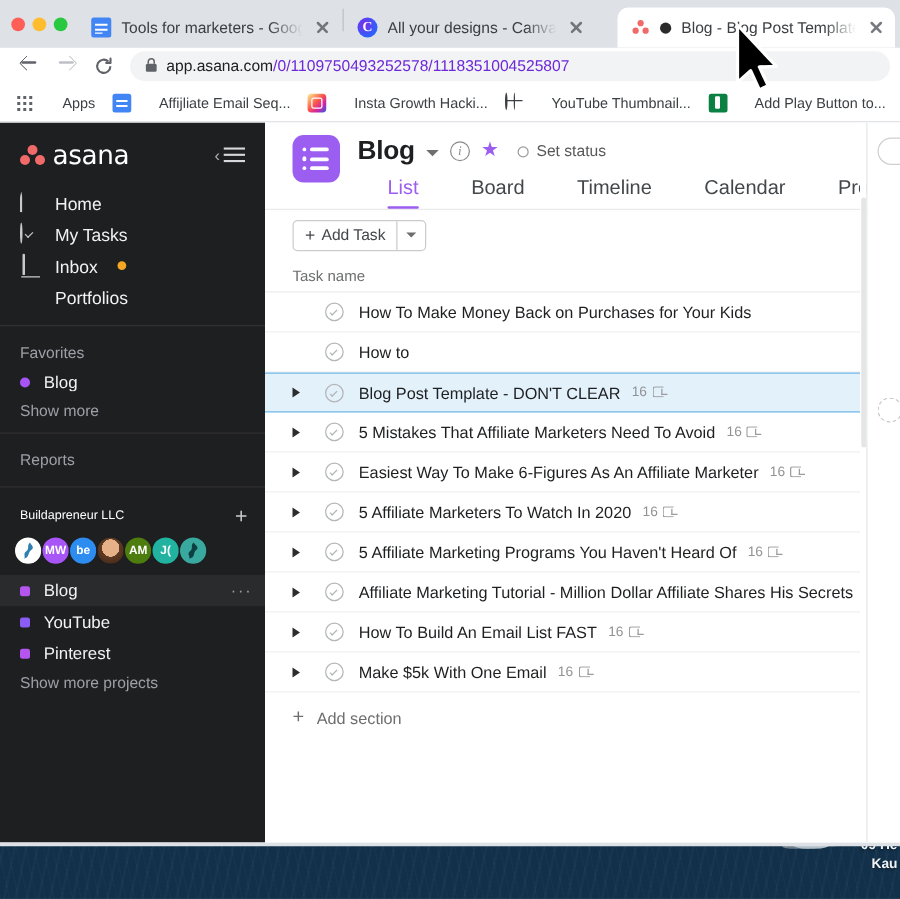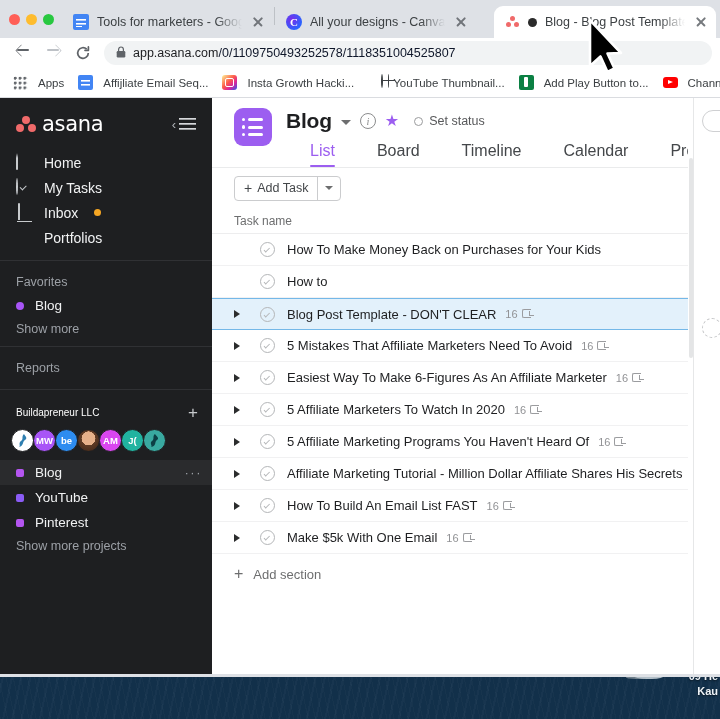--- a/index.html
+++ b/index.html
@@ -129,29 +129,29 @@
   }
   .reload svg{ position:absolute; left:7px; top:7px; }
   #omnibox {
     flex:1; height:24px; background:#f1f3f4; border-radius:13px;
     display:flex; align-items:center; gap:7px; padding:0 12px; margin-left:6px;
     font-size:12.5px; color:#202124; overflow:hidden;
   }
   #omnibox .lock { flex:0 0 10px; }
   #omnibox .url { white-space:nowrap; overflow:hidden; }
   #omnibox .url .host { color:#202124; }
-  #omnibox .url .path { color:#0f172a; }
+  #omnibox .url .path { color:#6d28d9; }
 
   
   #bookmarks {
     height:30px; background:#fff; display:flex; align-items:center;
     gap:0; padding:0 6px; border-bottom:1px solid #dadce0; overflow:hidden;
   }
-  .bmk { display:flex; align-items:center; gap:10px; padding:3px 7px; border-radius:4px;
-         font-size:11.5px; color:#3c4043; white-space:nowrap; flex:0 0 auto;text-align:right; }
+  .bmk { display:flex; align-items:center; gap:22px; padding:3px 7px; border-radius:4px;
+         font-size:11.5px; color:#3c4043; white-space:nowrap; flex:0 0 auto; }
   .bmk-ico { width:15px; height:15px; flex:0 0 15px; position:relative; }
   .apps-grid {
     width:14px; height:14px;
     background-image:
       radial-gradient(circle, #4285f4 1.4px, transparent 1.5px),
       radial-gradient(circle, #ea4335 1.4px, transparent 1.5px),
       radial-gradient(circle, #fbbc05 1.4px, transparent 1.5px);
     background-size:5px 5px;
     background-position:0 0, 0 0, 0 0;
   }
@@ -455,21 +455,21 @@
 
       <div id="avatars">
         <span class="av" style="background:#ffffff;color:#2f6f9f;">
           <svg width="15" height="15" viewBox="0 0 15 15" aria-hidden="true">
               <path d="M9 1 C6 4 9 6 6 8 C3 10 6 13 4 14 C9 13 7 9 10 7 C13 5 10 3 9 1Z" fill="#2f7fb0"></path>
             </svg>
         </span>
         <span class="av" style="background:#a855f7;">MW</span>
         <span class="av" style="background:#2d8cf0;">be</span>
         <span class="av" style="background:radial-gradient(circle at 50% 40%, #e6b089 0 42%, #5e3a24 43%, #3c2417 100%);"></span>
-        <span class="av" style="background:#d946ef;">AM</span>
+        <span class="av" style="background:#4d7c0f;">AM</span>
         <span class="av" style="background:#21b3a0;">J(</span>
         <span class="av" style="background:#39a9a0;">
           <svg width="15" height="15" viewBox="0 0 15 15" aria-hidden="true">
               <path d="M8 1 C5 3 8 6 5 8 C2 10 6 13 4 14 C10 13 7 9 10 7 C13 5 9 3 8 1Z" fill="#0d3f45"></path>
             </svg>
         </span>
       </div>
 
       <div class="proj-item sel">
         <span class="pdot" style="background:#b455f0;"></span>

